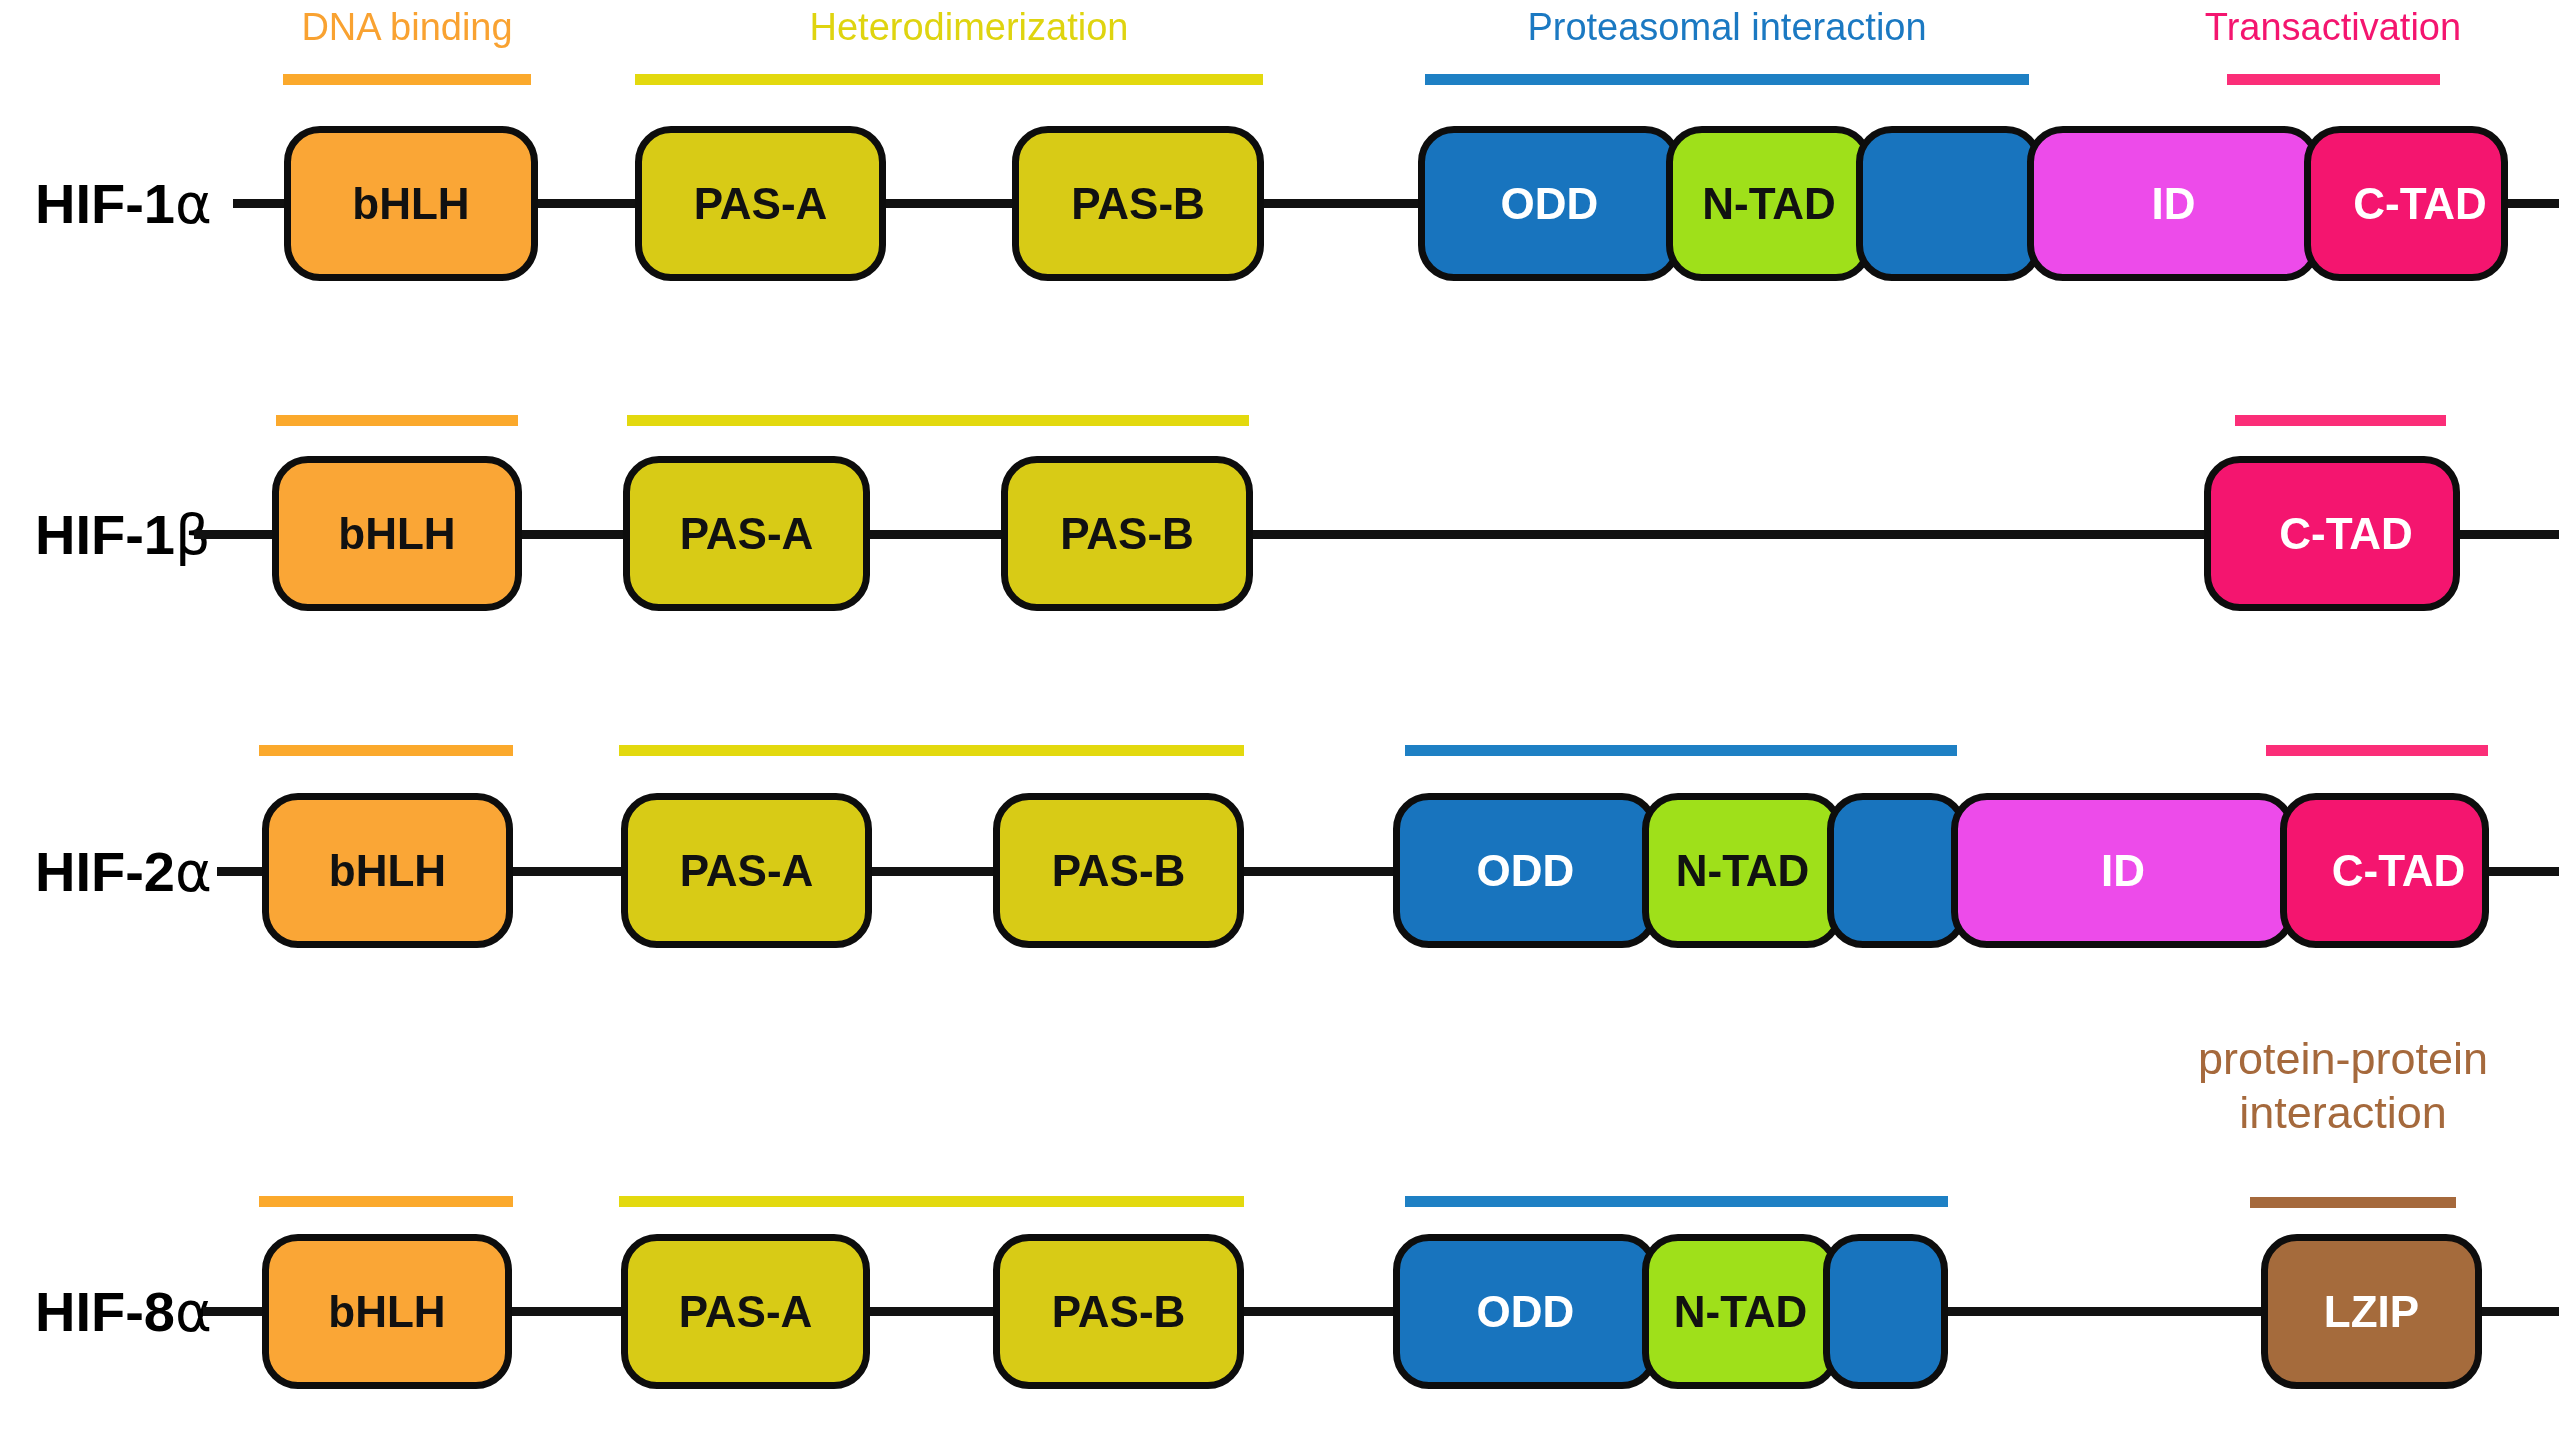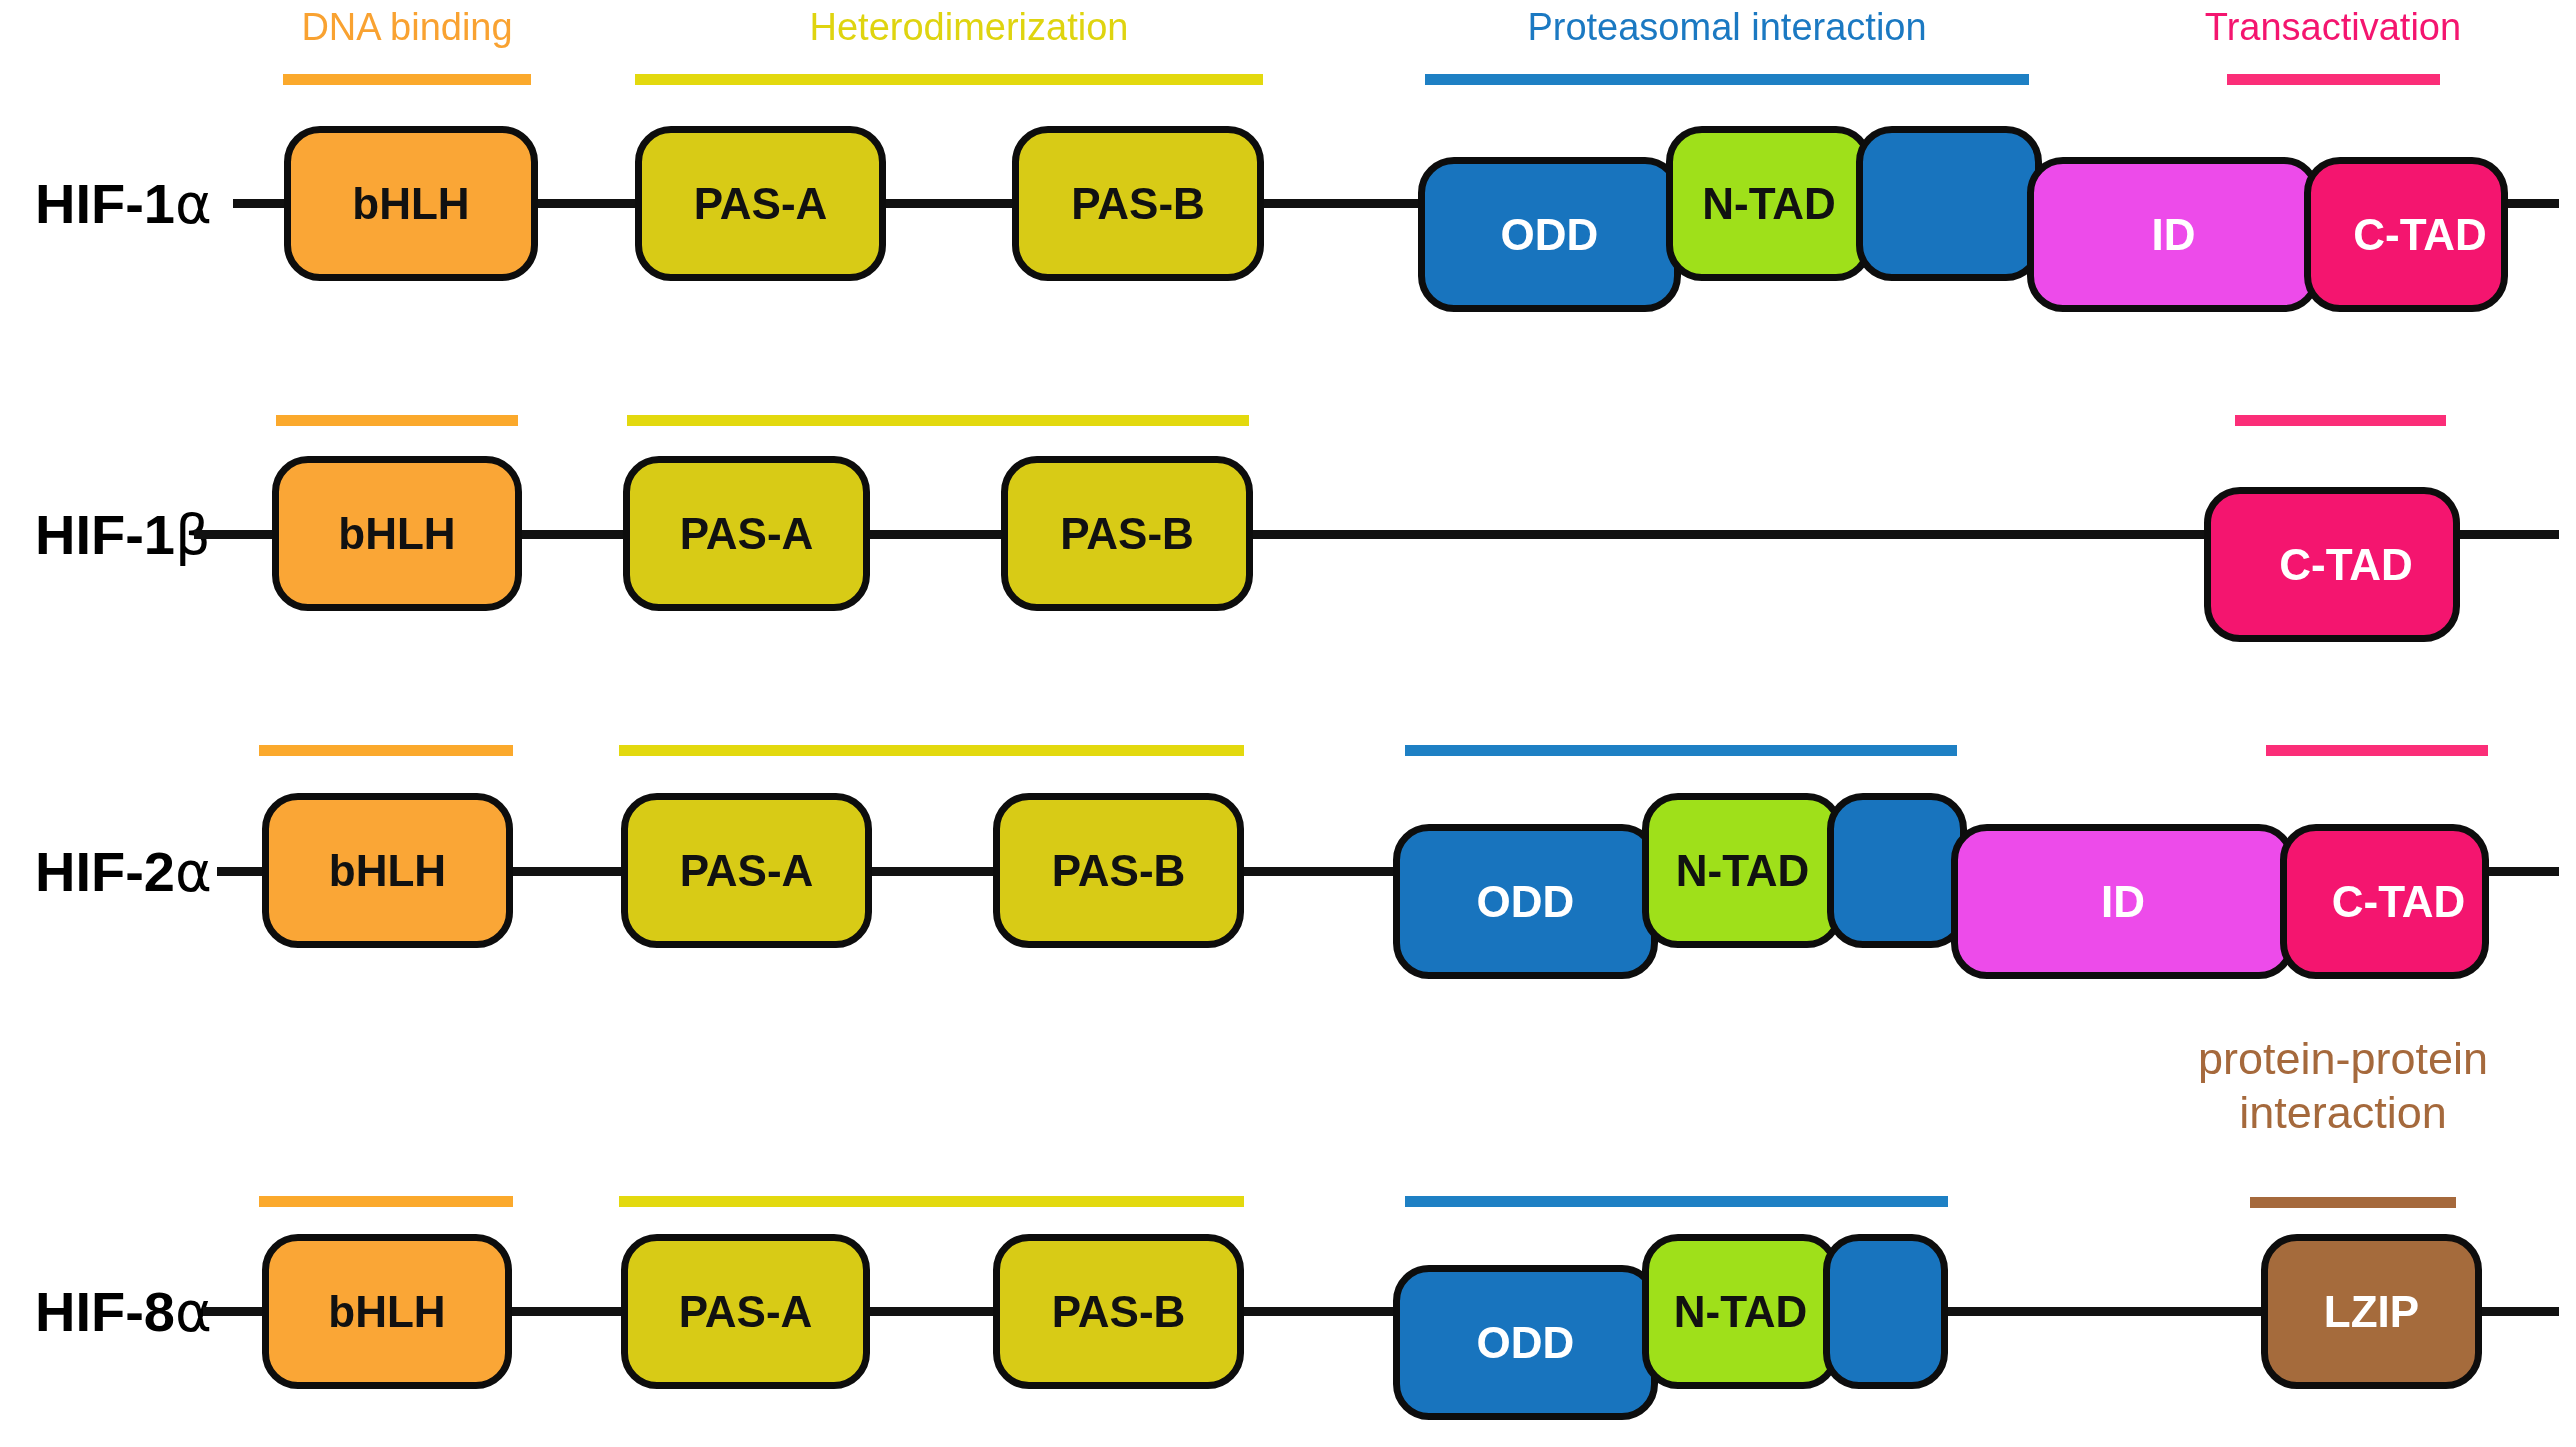--- a/index.html
+++ b/index.html
@@ -33,21 +33,21 @@
     display:flex;align-items:center;justify-content:center;
     font-size:44px;font-weight:bold;color:#111;white-space:nowrap;
   }
   .f-orange{background:#FAA636;}
   .f-yellow{background:#D8CB16;}
   .f-blue{background:#1874BE;}
   .f-green{background:#9FE01A;}
   .f-magenta{background:#ED4BEA;}
   .f-pink{background:#F4156F;padding-left:28px;}
   .f-brown{background:#A56B3C;}
-  .txt-white{color:#ffffff;margin-top:31px;}
+  .txt-white{color:#ffffff;}
   .txt-cream{color:#ffffff;margin-left:7px;}
   .annotation{
     position:absolute;font-size:45px;line-height:54px;text-align:center;
     color:#A5693C;font-weight:500;
   }
 </style>
 </head>
 <body>
 
 <div class="canvas">

